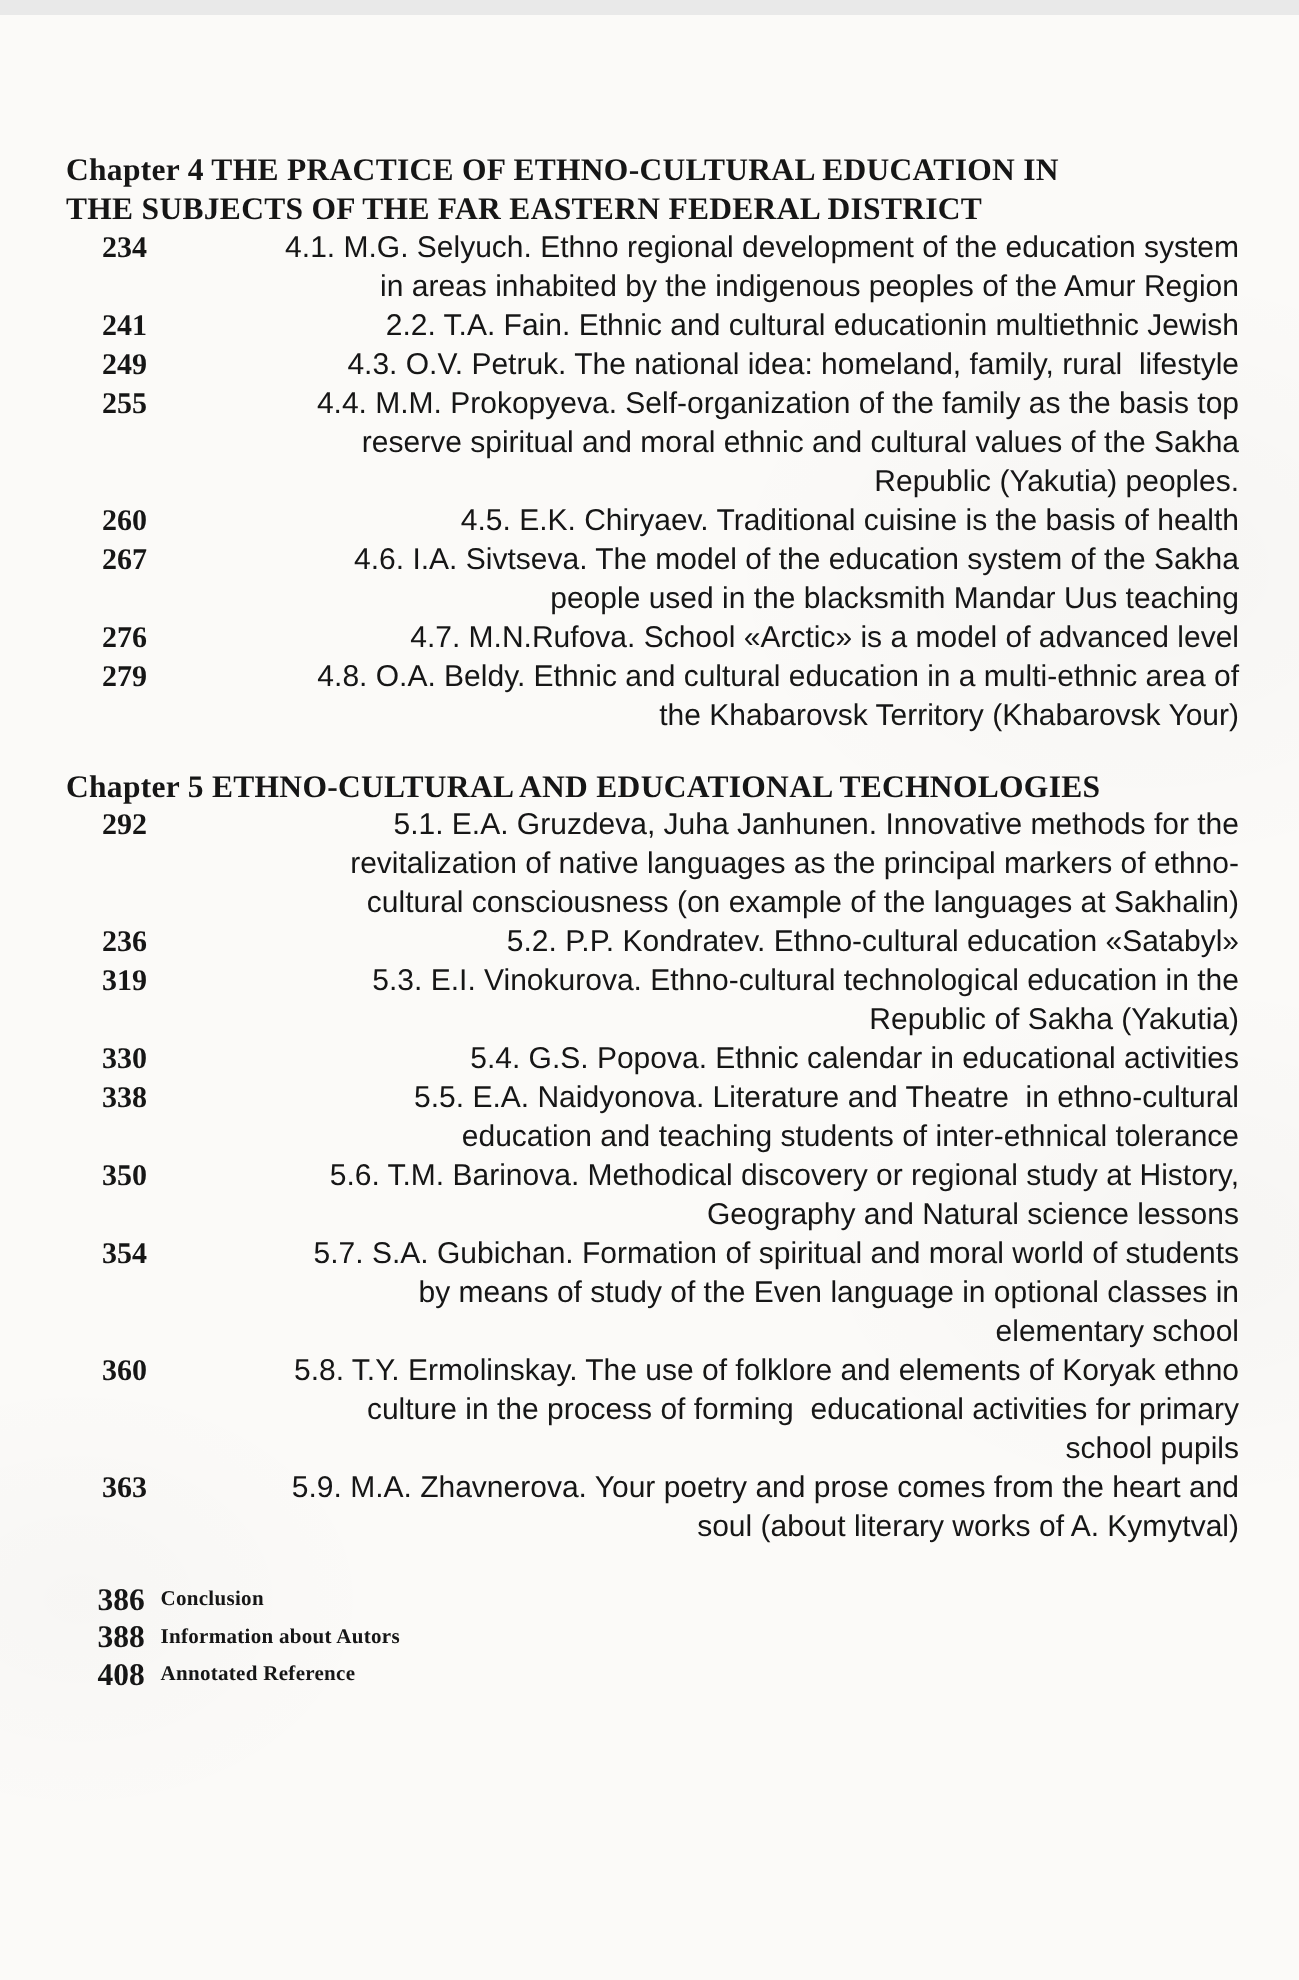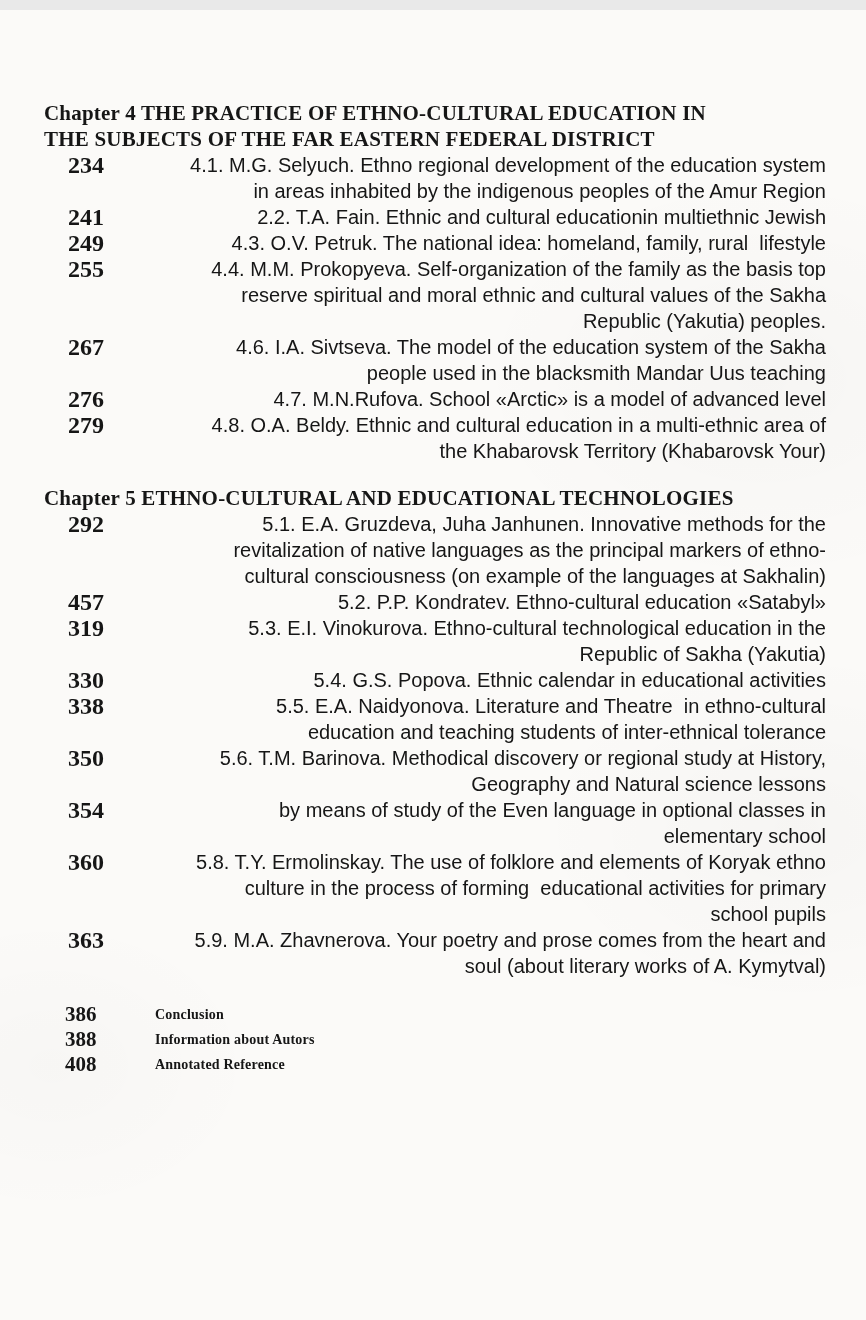--- a/index.html
+++ b/index.html
@@ -31,34 +31,34 @@
     letter-spacing: 0.2px;
     white-space: pre-wrap;
   }
   .section-gap { margin-top: 21px; }
   .toc-entry { display: flex; align-items: flex-start; }
   .entry-num {
     flex: 0 0 39px;
     margin-left: 24px;
     font-family: "Liberation Serif", "DejaVu Serif", serif;
     font-weight: bold;
-    font-size: 24px;
+    font-size: 20px;
     line-height: 26px;
   }
   .entry-text {
     flex: 1 1 auto;
     font-family: "Liberation Sans", "DejaVu Sans", sans-serif;
     font-size: 20px;
     line-height: 26px;
     white-space: pre-wrap;
     text-align: right;
   }
   .entry-text .entry-line { min-height: 26px; }
   .backmatter { margin-top: 23px; }
-  .backmatter-entry { display: flex; align-items: flex-start; gap: 48px; }
+  .backmatter-entry { display: flex; align-items: flex-start; }
   .backmatter-num {
     flex: 0 0 42px;
     margin-left: 21px;
     font-family: "Liberation Serif", "DejaVu Serif", serif;
     font-weight: bold;
     font-size: 21px;
     line-height: 25px;
   }
   .backmatter-label {
     font-family: "Liberation Serif", "DejaVu Serif", serif;
@@ -86,61 +86,65 @@
         </div>
         <div class="toc-entry">
           <span class="entry-num">249</span>
           <div class="entry-text"><div class="entry-line">4.3. O.V. Petruk. The national idea: homeland, family, rural  lifestyle</div></div>
         </div>
         <div class="toc-entry">
           <span class="entry-num">255</span>
           <div class="entry-text"><div class="entry-line">4.4. M.M. Prokopyeva. Self-organization of the family as the basis top</div><div class="entry-line">reserve spiritual and moral ethnic and cultural values of the Sakha</div><div class="entry-line">Republic (Yakutia) peoples.</div></div>
         </div>
         <div class="toc-entry">
+          <span class="entry-num">260</span>
+          <div class="entry-text"><div class="entry-line">4.5. E.K. Chiryaev. Traditional cuisine is the basis of health</div></div>
+        </div>
+        <div class="toc-entry">
           <span class="entry-num">267</span>
           <div class="entry-text"><div class="entry-line">4.6. I.A. Sivtseva. The model of the education system of the Sakha</div><div class="entry-line">people used in the blacksmith Mandar Uus teaching</div></div>
         </div>
         <div class="toc-entry">
           <span class="entry-num">276</span>
           <div class="entry-text"><div class="entry-line">4.7. M.N.Rufova. School «Arctic» is a model of advanced level</div></div>
         </div>
         <div class="toc-entry">
           <span class="entry-num">279</span>
           <div class="entry-text"><div class="entry-line">4.8. O.A. Beldy. Ethnic and cultural education in a multi-ethnic area of</div><div class="entry-line">the Khabarovsk Territory (Khabarovsk Your)</div></div>
         </div>
       </div>
       <div class="toc-section section-gap">
         <div class="chapter-heading"><div class="heading-line">Chapter 5 ETHNO-CULTURAL AND EDUCATIONAL TECHNOLOGIES</div></div>
         <div class="toc-entry">
           <span class="entry-num">292</span>
           <div class="entry-text"><div class="entry-line">5.1. E.A. Gruzdeva, Juha Janhunen. Innovative methods for the</div><div class="entry-line">revitalization of native languages as the principal markers of ethno-</div><div class="entry-line">cultural consciousness (on example of the languages at Sakhalin)</div></div>
         </div>
         <div class="toc-entry">
-          <span class="entry-num">457</span>
+          <span class="entry-num">236</span>
           <div class="entry-text"><div class="entry-line">5.2. P.P. Kondratev. Ethno-cultural education «Satabyl»</div></div>
         </div>
         <div class="toc-entry">
           <span class="entry-num">319</span>
           <div class="entry-text"><div class="entry-line">5.3. E.I. Vinokurova. Ethno-cultural technological education in the</div><div class="entry-line">Republic of Sakha (Yakutia)</div></div>
         </div>
         <div class="toc-entry">
           <span class="entry-num">330</span>
           <div class="entry-text"><div class="entry-line">5.4. G.S. Popova. Ethnic calendar in educational activities</div></div>
         </div>
         <div class="toc-entry">
           <span class="entry-num">338</span>
           <div class="entry-text"><div class="entry-line">5.5. E.A. Naidyonova. Literature and Theatre  in ethno-cultural</div><div class="entry-line">education and teaching students of inter-ethnical tolerance</div></div>
         </div>
         <div class="toc-entry">
           <span class="entry-num">350</span>
           <div class="entry-text"><div class="entry-line">5.6. T.M. Barinova. Methodical discovery or regional study at History,</div><div class="entry-line">Geography and Natural science lessons</div></div>
         </div>
         <div class="toc-entry">
           <span class="entry-num">354</span>
-          <div class="entry-text"><div class="entry-line">by means of study of the Even language in optional classes in</div><div class="entry-line">elementary school</div></div>
+          <div class="entry-text"><div class="entry-line">5.7. S.A. Gubichan. Formation of spiritual and moral world of students</div><div class="entry-line">by means of study of the Even language in optional classes in</div><div class="entry-line">elementary school</div></div>
         </div>
         <div class="toc-entry">
           <span class="entry-num">360</span>
           <div class="entry-text"><div class="entry-line">5.8. T.Y. Ermolinskay. The use of folklore and elements of Koryak ethno</div><div class="entry-line">culture in the process of forming  educational activities for primary</div><div class="entry-line">school pupils</div></div>
         </div>
         <div class="toc-entry">
           <span class="entry-num">363</span>
           <div class="entry-text"><div class="entry-line">5.9. M.A. Zhavnerova. Your poetry and prose comes from the heart and</div><div class="entry-line">soul (about literary works of A. Kymytval)</div></div>
         </div>
       </div>

